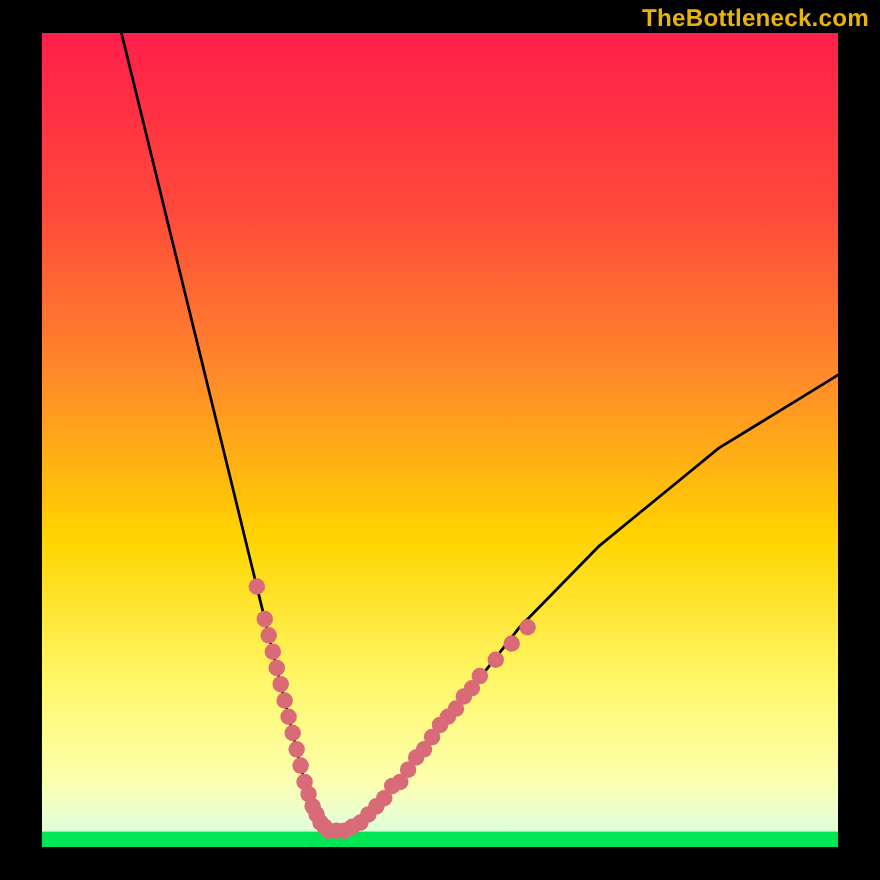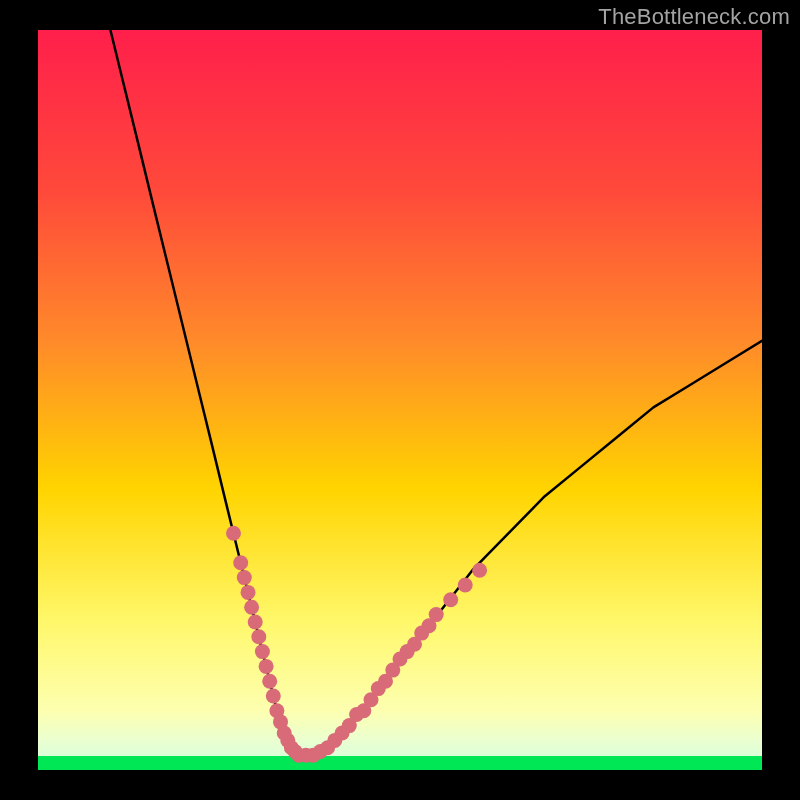--- a/index.html
+++ b/index.html
@@ -15,22 +15,22 @@
     position: relative;
     width: 800px;
     height: 800px;
     background: #000;
   }
   .watermark {
     position: absolute;
     top: 4px;
     right: 10px;
     font-size: 22px;
-    font-weight: 400;
-    color: #a3a3a3;
+    font-weight: 700;
+    color: #eab308;
     letter-spacing: 0.2px;
     z-index: 5;
   }
   .plot {
     position: absolute;
     left: 38px;
     top: 30px;
     width: 724px;
     height: 740px;
   }

